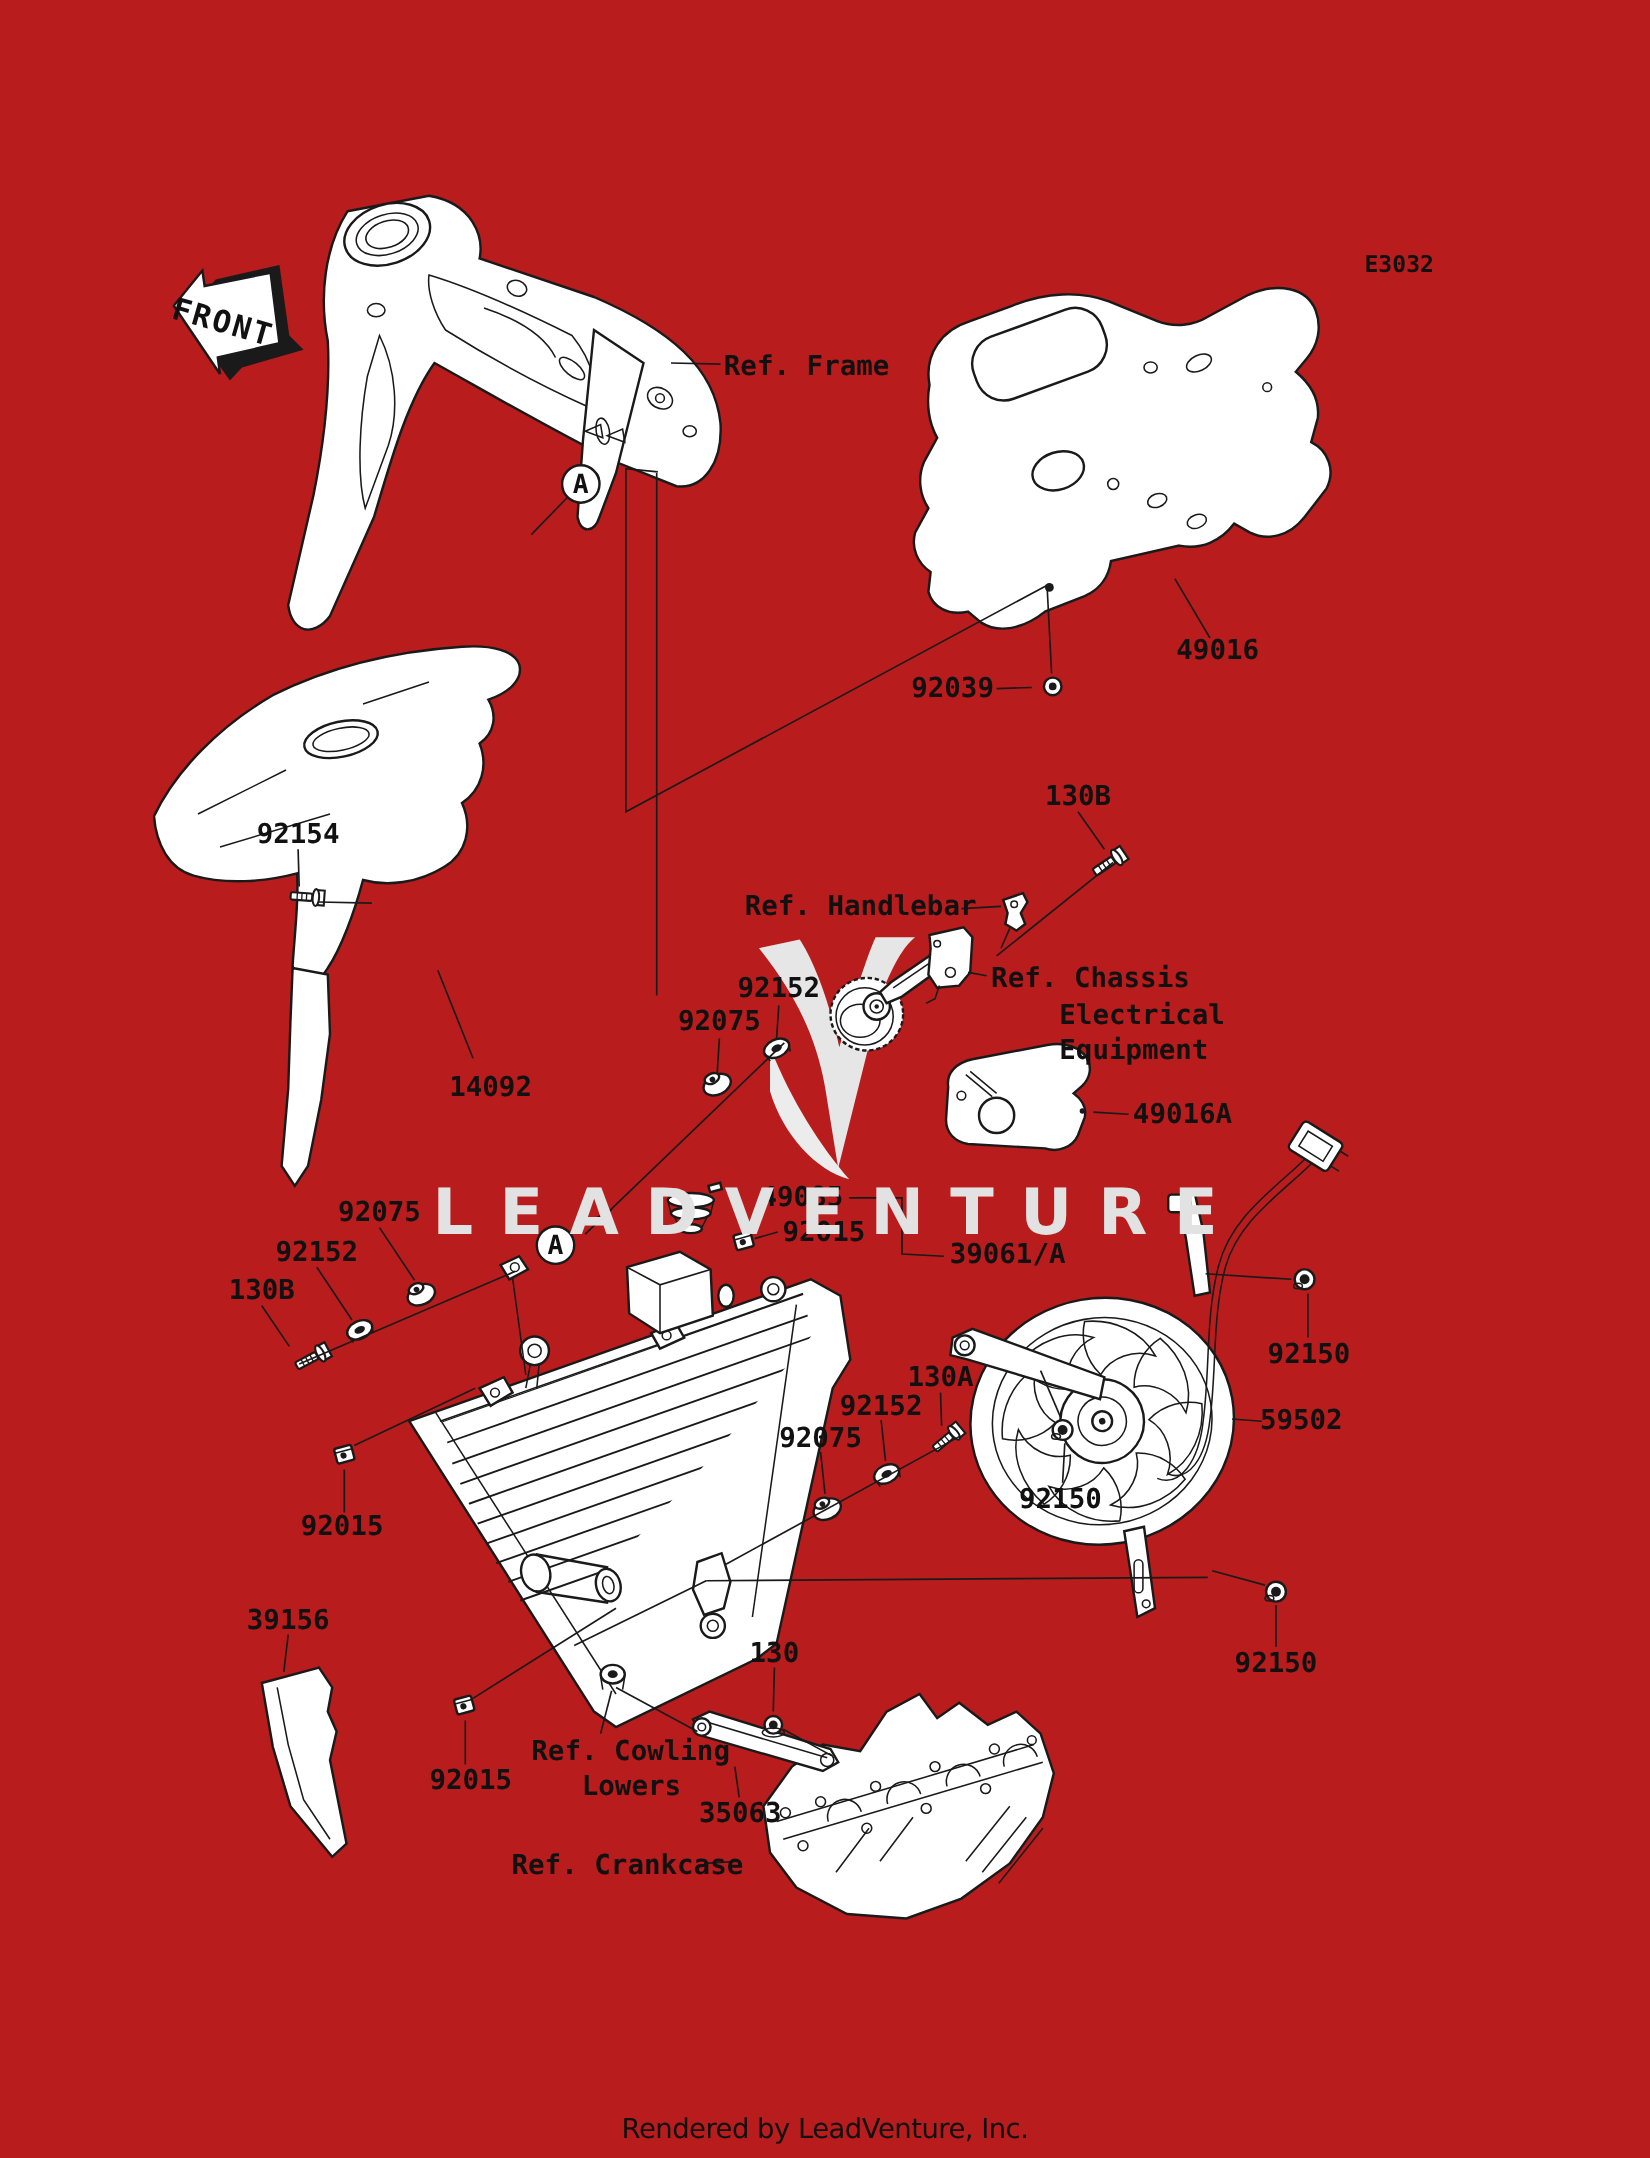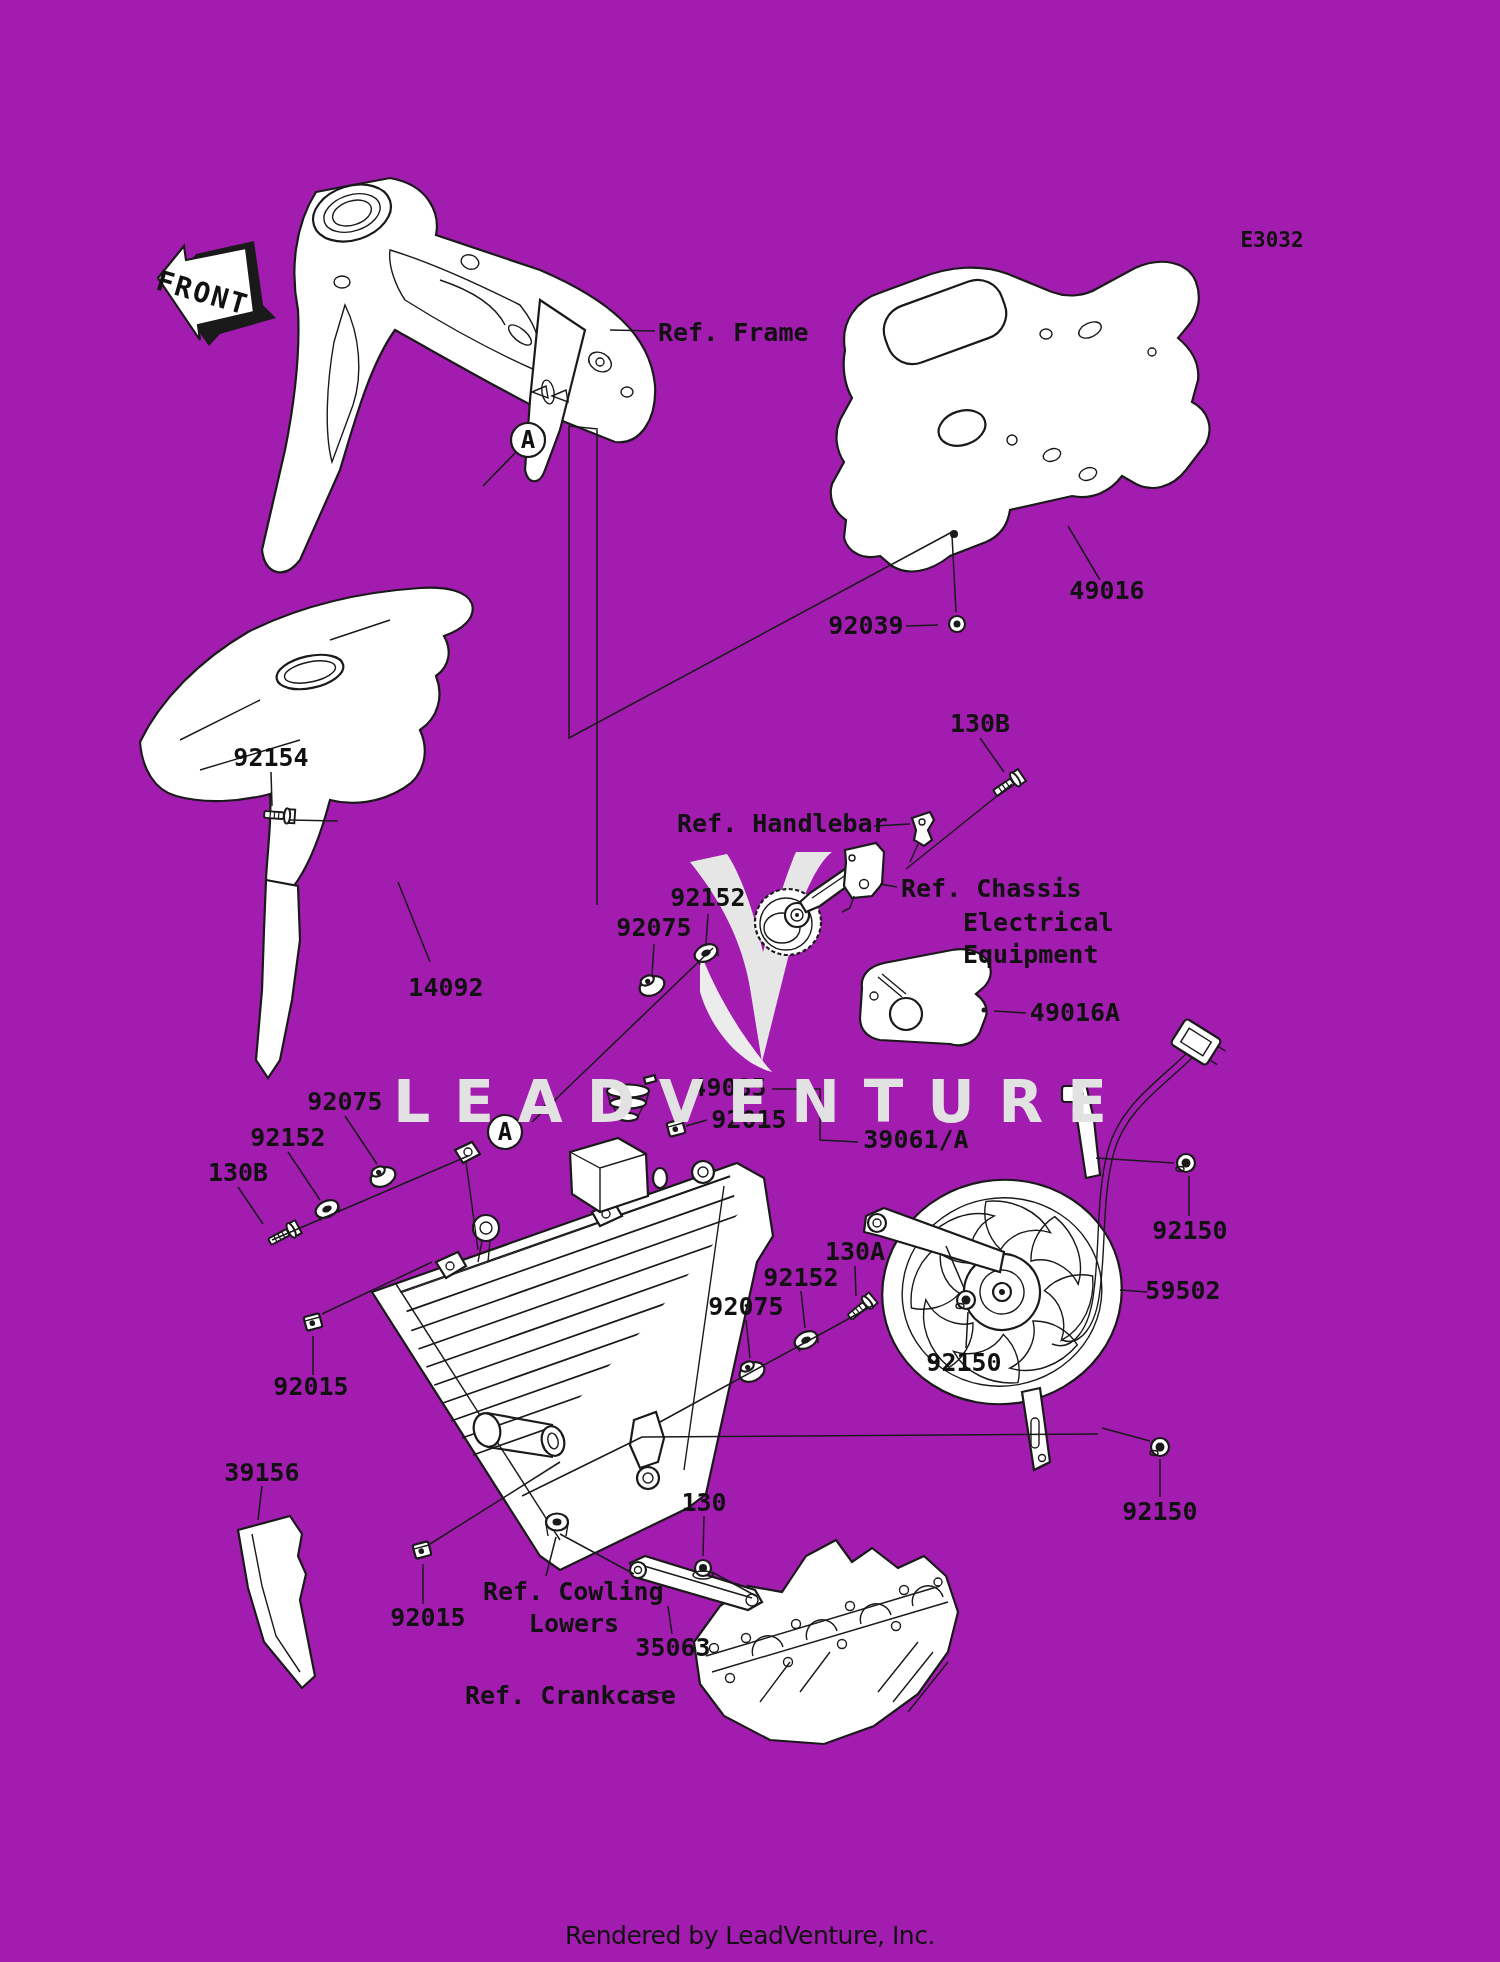--- a/index.html
+++ b/index.html
@@ -1,16 +1,16 @@
 <!DOCTYPE html>
 <html><head>
 <meta charset="utf-8">
 <style>
   html,body{margin:0;padding:0;background:#fff;}
-  #canvas{width:1500px;height:1962px;background:#a21caf;position:relative;overflow:hidden;}
+  #canvas{width:1500px;height:1962px;background:#b91c1c;position:relative;overflow:hidden;}
   svg{display:block;}
   .lbl{font-family:"DejaVu Sans Mono","Liberation Mono",monospace;font-weight:bold;fill:#111;}
   .part{font-size:25px;}
   .ref{font-size:25px;}
   .code{font-size:21px;}
   .marker{font-size:24px;}
   .front{font-size:28px;letter-spacing:2px;}
   .credit{font-family:"DejaVu Sans","Liberation Sans",sans-serif;font-weight:normal;font-size:25px;fill:#111;letter-spacing:-0.5px;}
   .watermark{font-family:"DejaVu Sans","Liberation Sans",sans-serif;font-weight:bold;font-size:58px;letter-spacing:24px;fill:#e2e2e2;}
   .ln{stroke:#1a1a1a;stroke-width:1.5;fill:none;}

